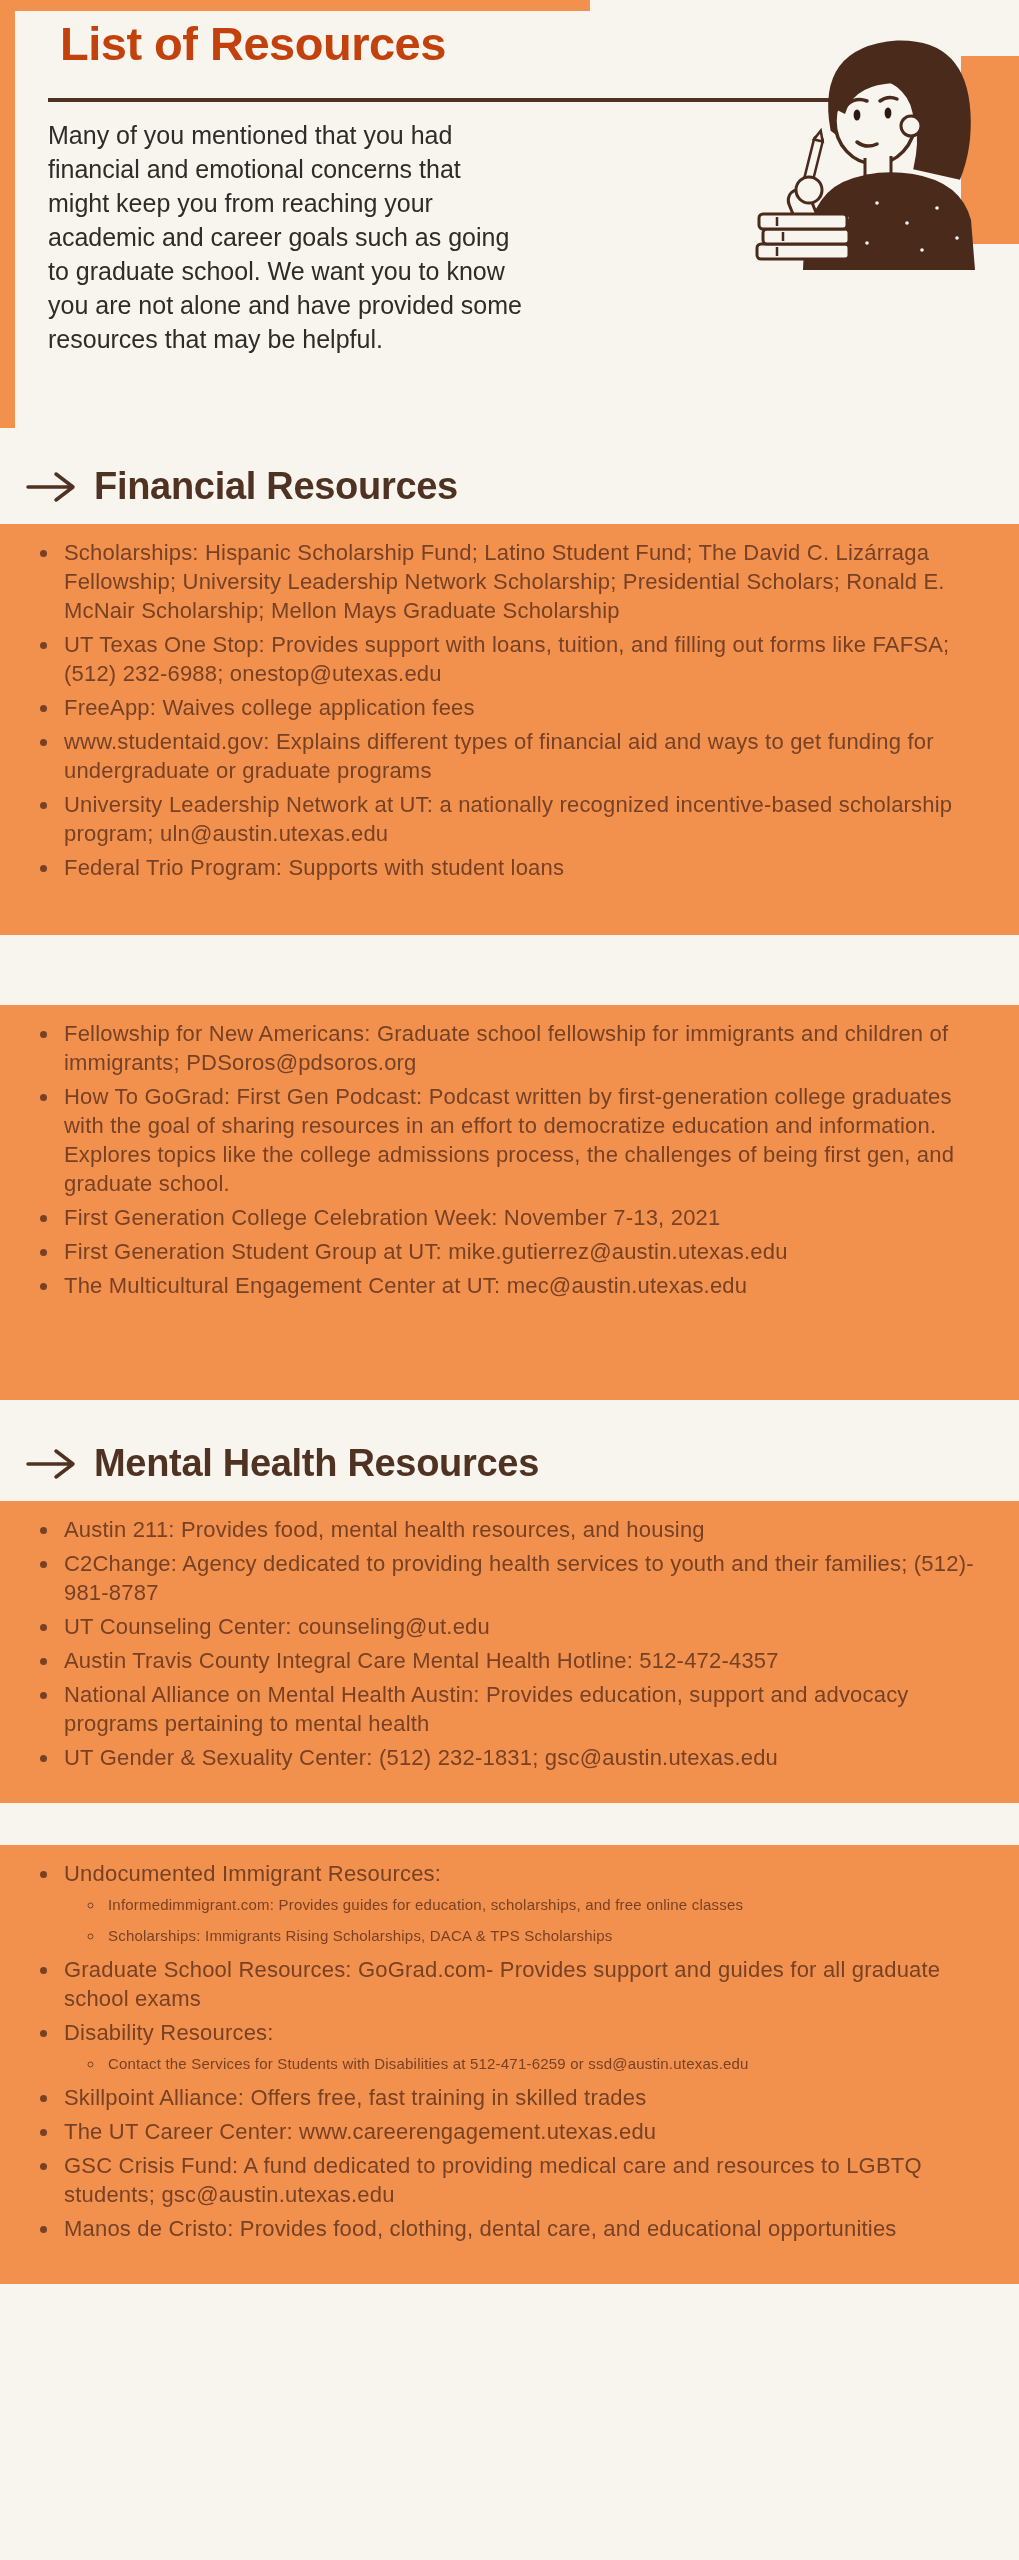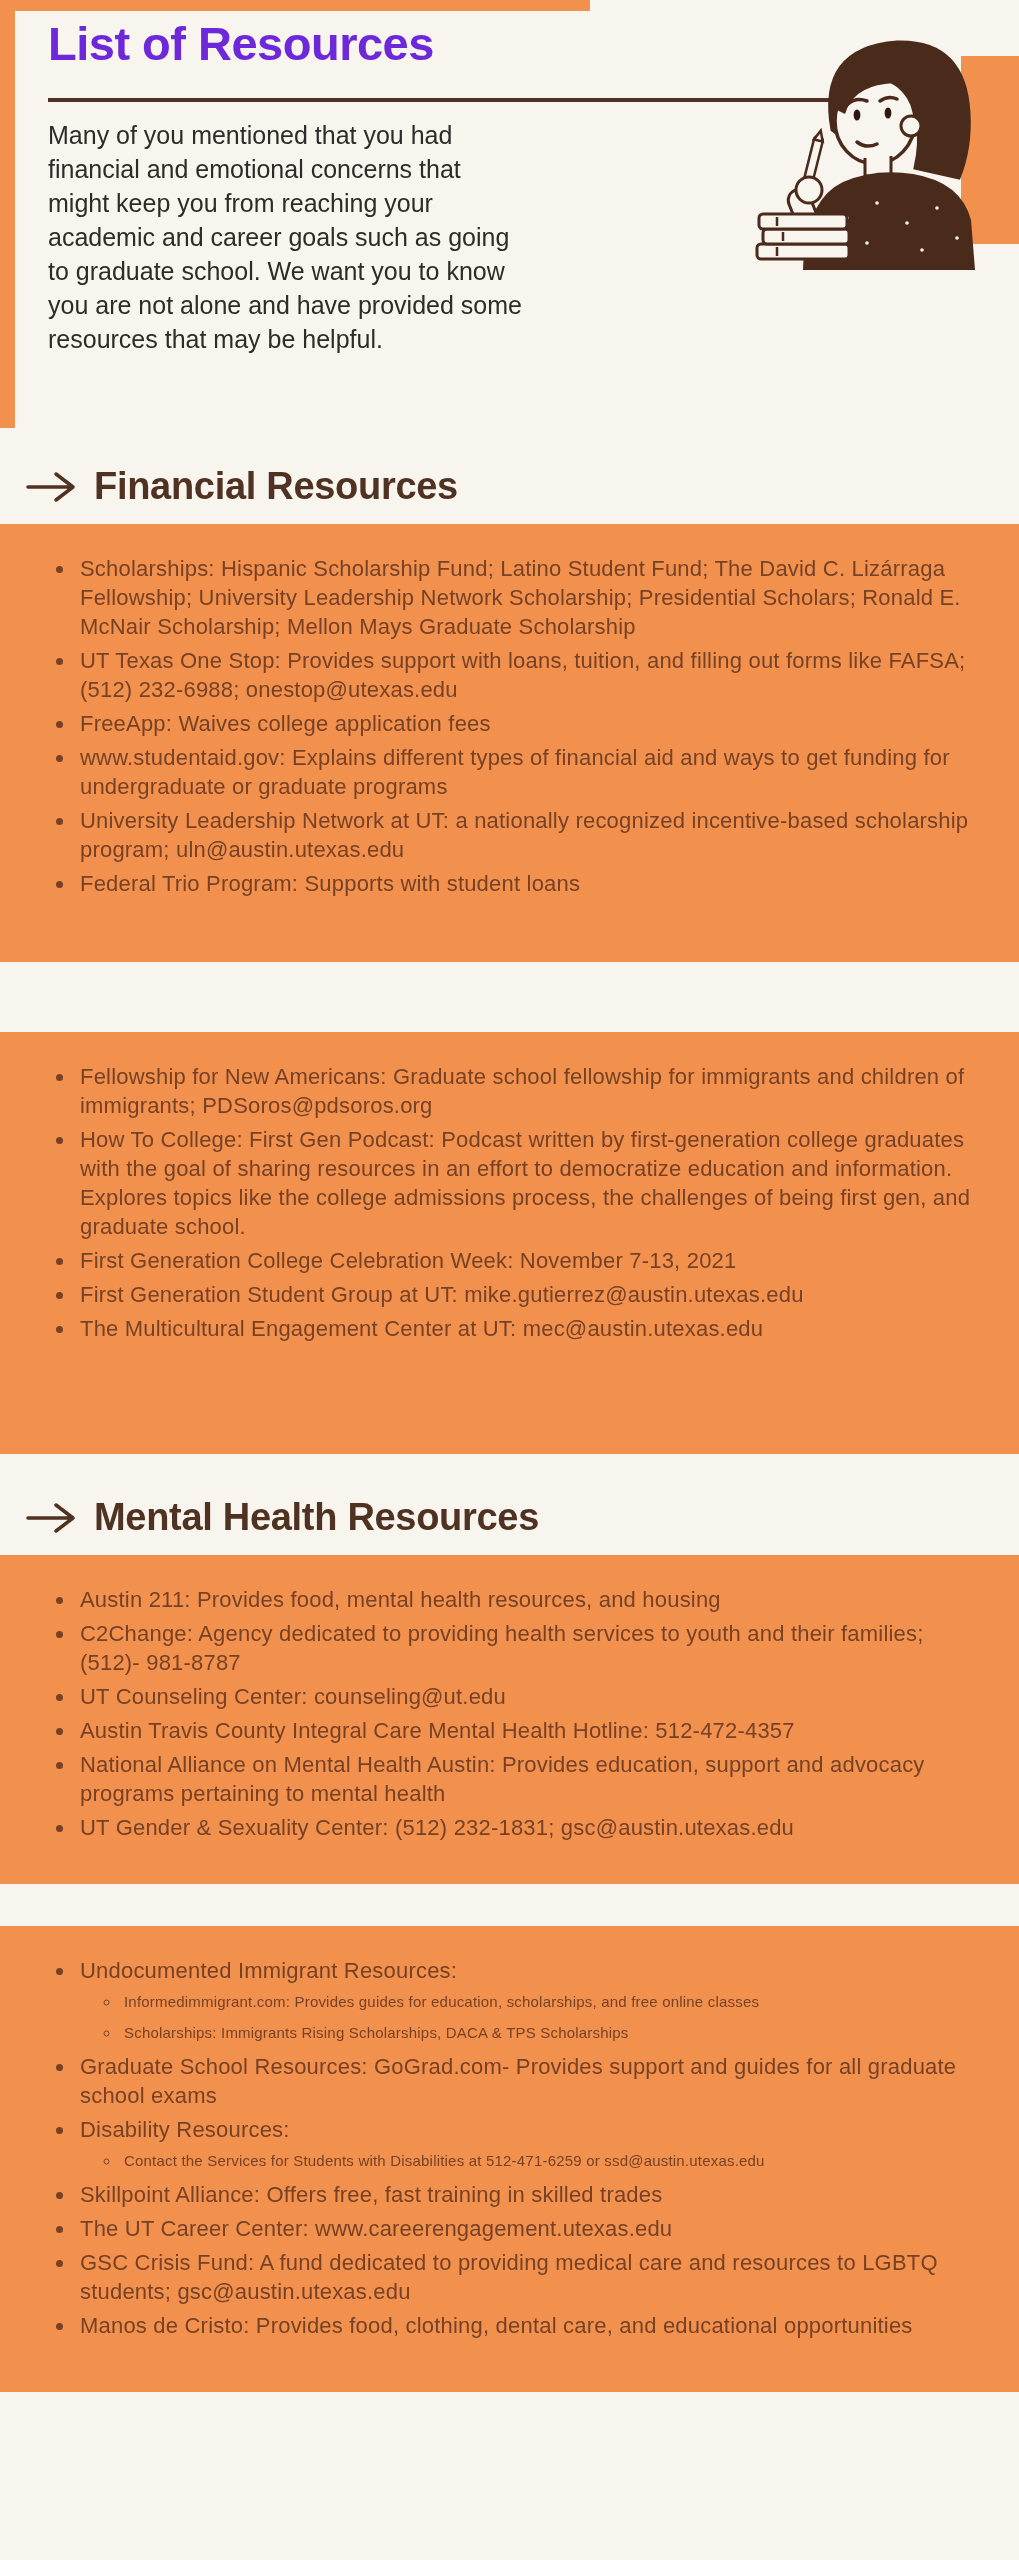--- a/index.html
+++ b/index.html
@@ -11,23 +11,23 @@
     background:#F8F4EE;
     overflow:hidden;
     font-family:"Liberation Sans", sans-serif;
     color:#2F2B28;
   }
   
   .hero{position:relative;height:445px;}
   .accent-top{position:absolute;left:0;top:0;width:590px;height:11px;background:#F2914D;}
   .accent-left{position:absolute;left:0;top:0;width:15px;height:428px;background:#F2914D;}
   .hero h1{
-    position:absolute;left:48px;top:16px;margin:0;
+    position:absolute;left:60px;top:16px;margin:0;
     font-size:47px;font-weight:bold;letter-spacing:-0.5px;
-    color:#6d28d9;
+    color:#c2410c;
   }
   .title-rule{position:absolute;left:48px;top:98px;width:882px;height:4px;background:#4F3222;z-index:1;}
   .intro{
     position:absolute;left:48px;top:118px;margin:0;
     width:478px;
     font-size:25px;line-height:34px;color:#2F2B28;
   }
   .illustration{position:absolute;right:0;top:18px;width:272px;height:252px;z-index:2;}
   
   .sec-head{display:flex;align-items:center;gap:14px;margin:0 0 16px 26px;}
@@ -38,21 +38,21 @@
   .s2{margin-top:70px;}
   .s3{margin-top:42px;}
   .s4{margin-top:42px;}
   
   .orange-box{
     width:100%;box-sizing:border-box;
     background:#F2914D;
     padding:14px 24px 48px 36px;
   }
   .orange-box ul{
-    margin:16px;padding:0 0 0 24px;
+    margin:0;padding:0 0 0 24px;
     list-style:disc outside;
     color:#774126;
     font-size:22px;line-height:29px;letter-spacing:0.2px;
   }
   .orange-box li{margin:0 0 5px 0;padding-left:4px;}
   .orange-box ul.sublist{
     list-style:circle outside;
     padding-left:40px;margin:2px 0 0 0;
     font-size:15px;
   }
@@ -148,21 +148,21 @@
           <li>University Leadership Network at UT: a nationally recognized incentive-based scholarship program; uln@austin.utexas.edu</li>
           <li>Federal Trio Program: Supports with student loans</li>
         </ul>
     </div>
   </section>
 
   <section class="s2">
     <div class="orange-box box-firstgen">
       <ul>
           <li>Fellowship for New Americans: Graduate school fellowship for immigrants and children of immigrants; PDSoros@pdsoros.org</li>
-          <li>How To College: First Gen Podcast: Podcast written by first-generation college graduates with the goal of sharing resources in an effort to democratize education and information. Explores topics like the college admissions process, the challenges of being first gen, and graduate school.</li>
+          <li>How To GoGrad: First Gen Podcast: Podcast written by first-generation college graduates with the goal of sharing resources in an effort to democratize education and information. Explores topics like the college admissions process, the challenges of being first gen, and graduate school.</li>
           <li>First Generation College Celebration Week: November 7-13, 2021</li>
           <li>First Generation Student Group at UT: mike.gutierrez@austin.utexas.edu</li>
           <li>The Multicultural Engagement Center at UT: mec@austin.utexas.edu</li>
         </ul>
     </div>
   </section>
 
   <section class="s3">
     <div class="sec-head">
       <svg class="arrow" width="54" height="36" viewBox="0 0 54 36">

